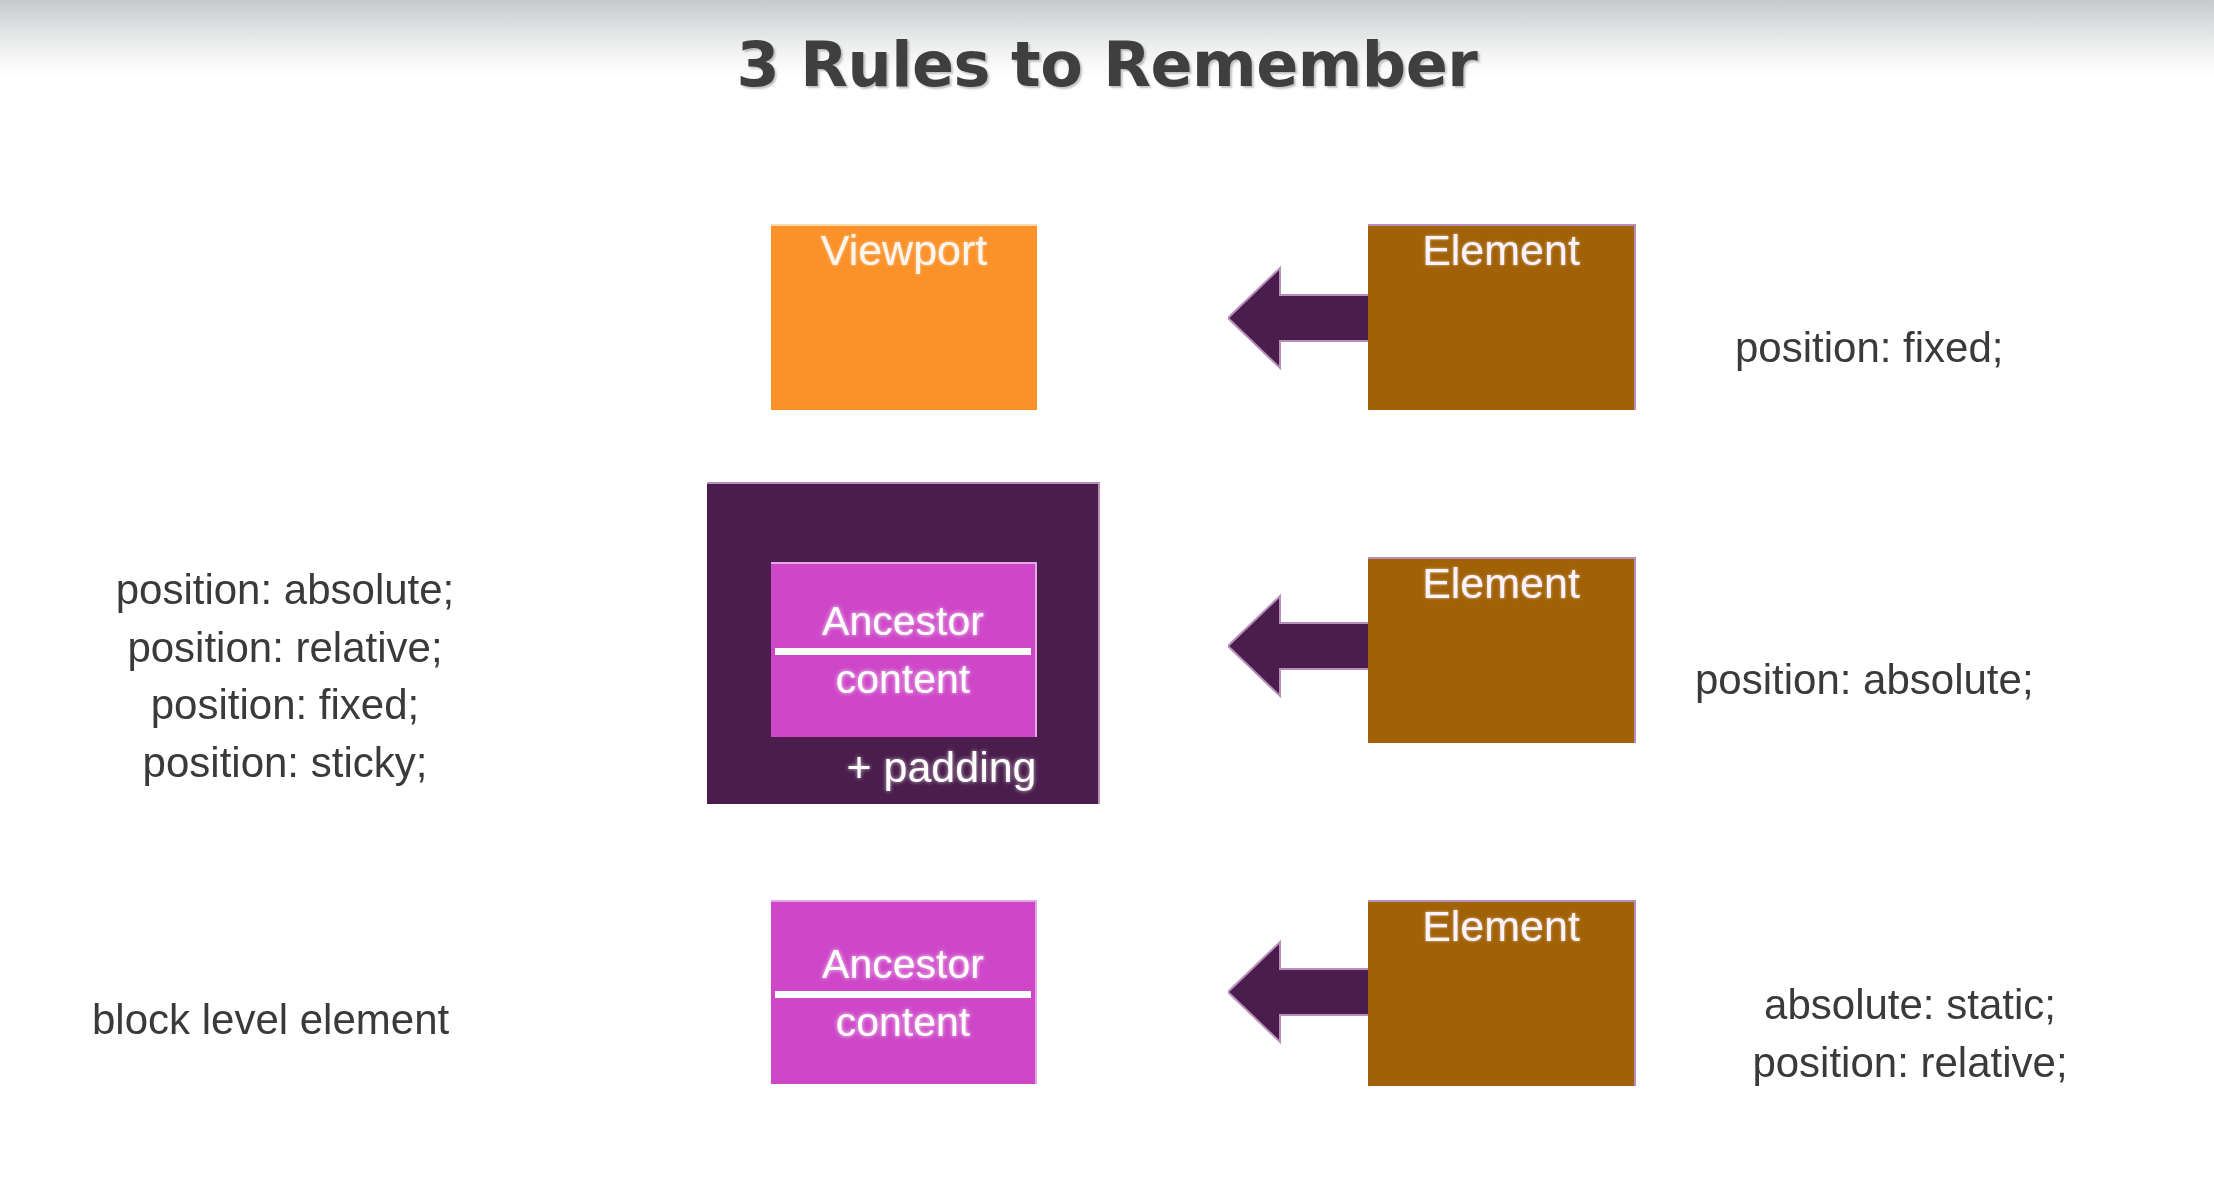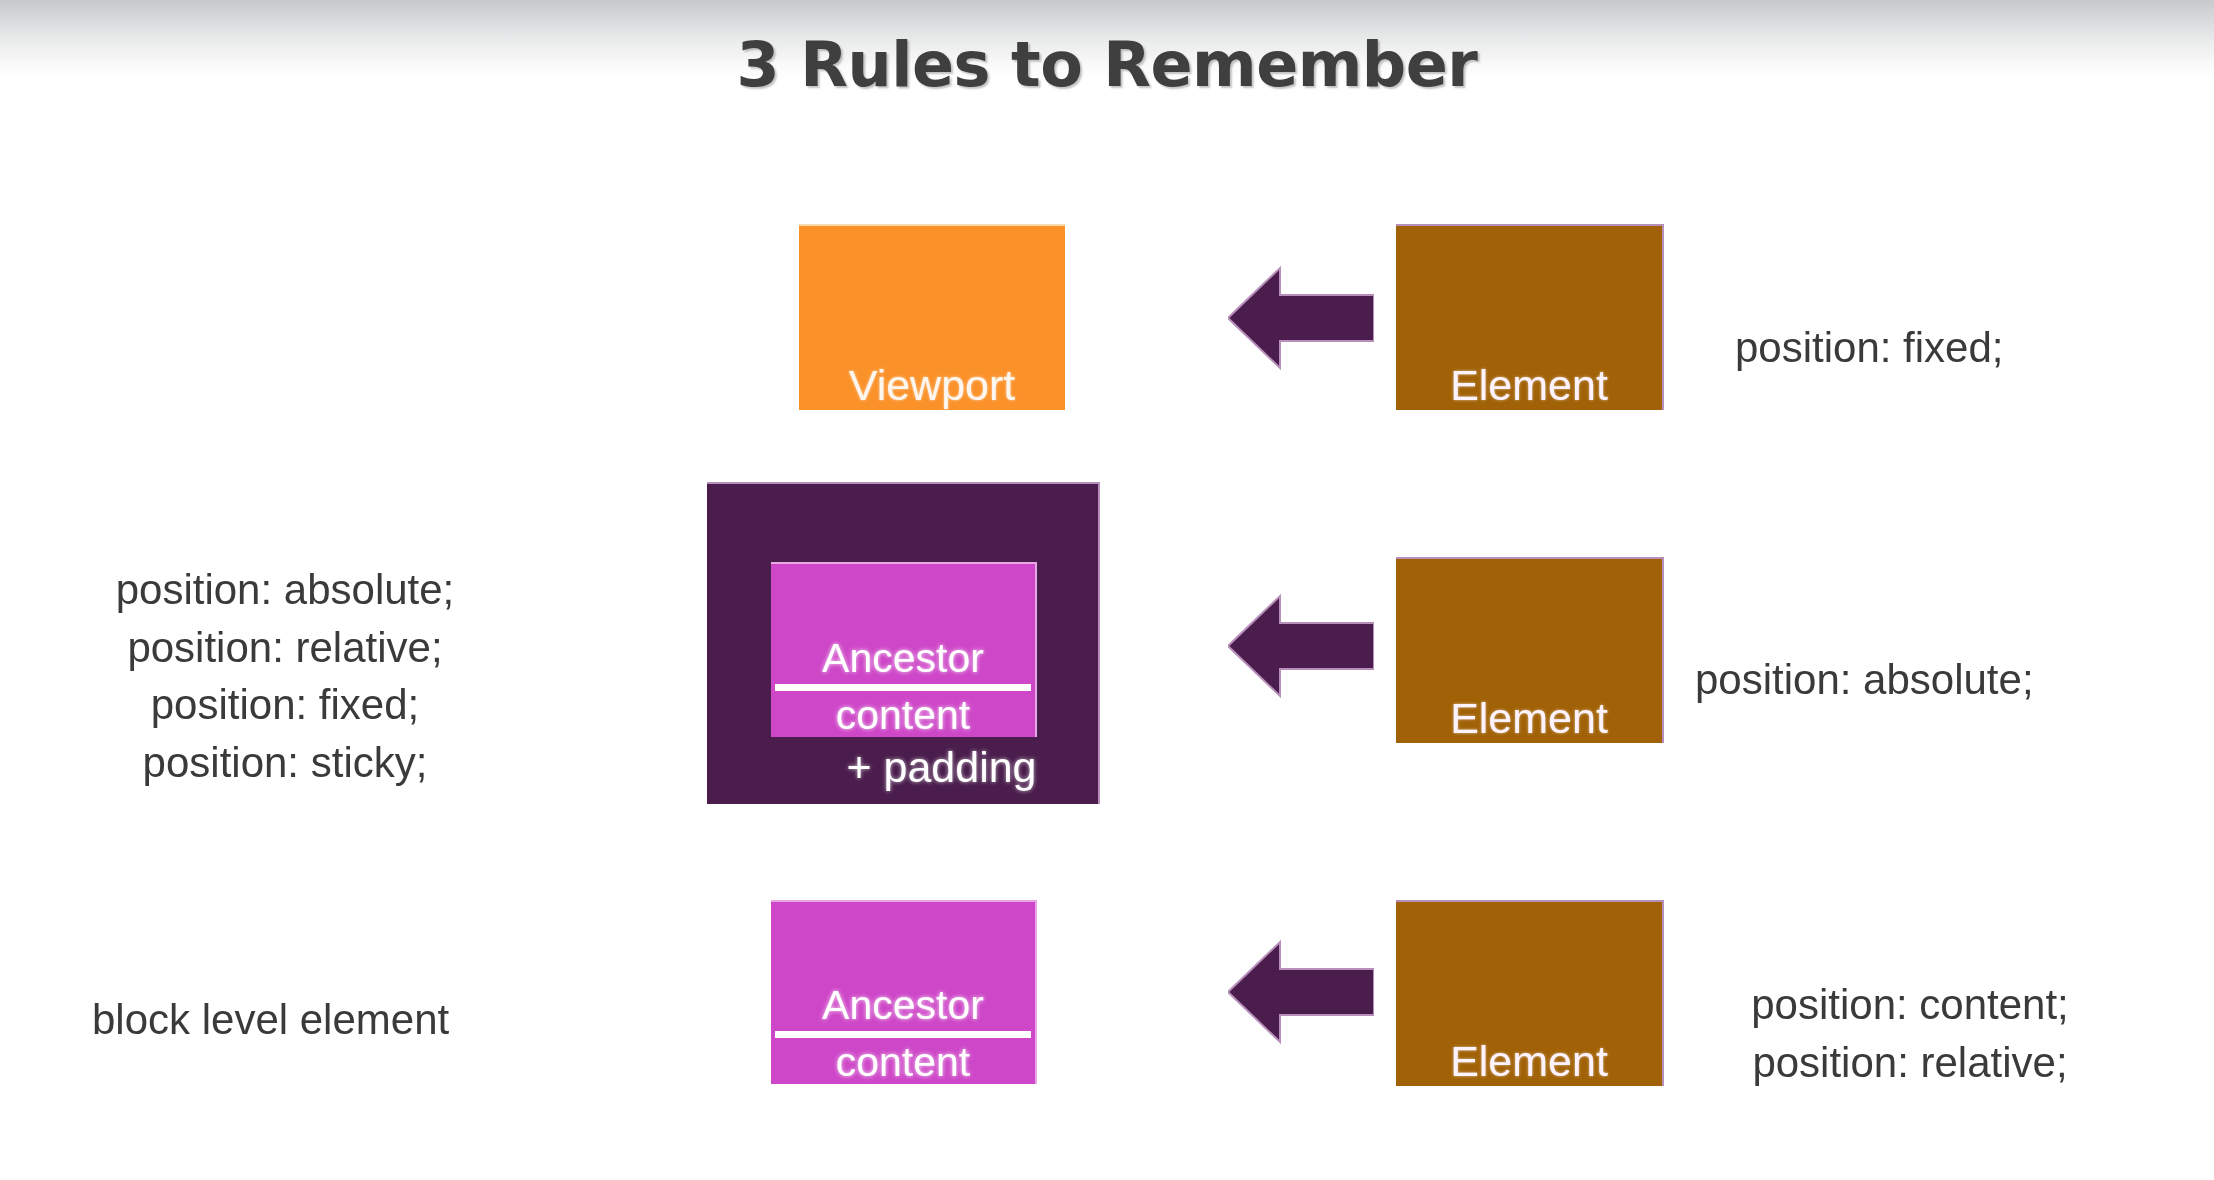--- a/index.html
+++ b/index.html
@@ -44,24 +44,23 @@
     color: #3f3f3f;
     text-shadow: 2px 2px 2px rgba(120,120,120,0.45);
     white-space: nowrap;
   }
 
   
   .box {
     position: absolute;
     box-sizing: border-box;
     display: flex;
-    align-items: flex-end;
+    align-items: flex-start;
     justify-content: center;
     color: #ffffff;
-    margin-left: 28px;
   }
 
   .viewport-box {
     background: #fb9129;
     border-top: 2px solid #fdd9ae;
     font-size: 43px;
     color: #fdf6ee;
     text-shadow: 0 0 3px rgba(255,255,255,0.65);
   }
 
@@ -84,21 +83,21 @@
 
   .ancestor-inner {
     position: absolute;
     box-sizing: border-box;
     background: #ce47c8;
     border-top: 2px solid #e7a6e4;
     border-right: 2px solid #e7a6e4;
     display: flex;
     flex-direction: column;
     align-items: center;
-    justify-content: flex-end;
+    justify-content: center;
   }
 
   .frac-top, .frac-bottom {
     font-size: 41px;
     line-height: 1.04;
     color: #ffffff;
     text-shadow: 0 0 4px rgba(255,255,255,0.8);
     text-align: center;
     white-space: nowrap;
   }
@@ -206,17 +205,17 @@
     </div>
 
     <svg class="arrow" style="left:1228px; top:936px;" width="146" height="112" viewBox="0 0 146 112">
       <polygon points="0,56 52,6 52,33 146,33 146,79 52,79 52,106" fill="#4a1d4c" stroke="#b88fbb" stroke-width="2"></polygon>
     </svg>
 
     <div class="box element-box" style="left:1368px; top:900px; width:268px; height:186px;">
       <span>Element</span>
     </div>
 
-    <div class="caption center" style="left:1670px; top:945px; width:480px;">position: content;
+    <div class="caption center" style="left:1670px; top:945px; width:480px;">absolute: static;
 position: relative;</div>
   </div>
 
 </div>
 
 </body></html>

